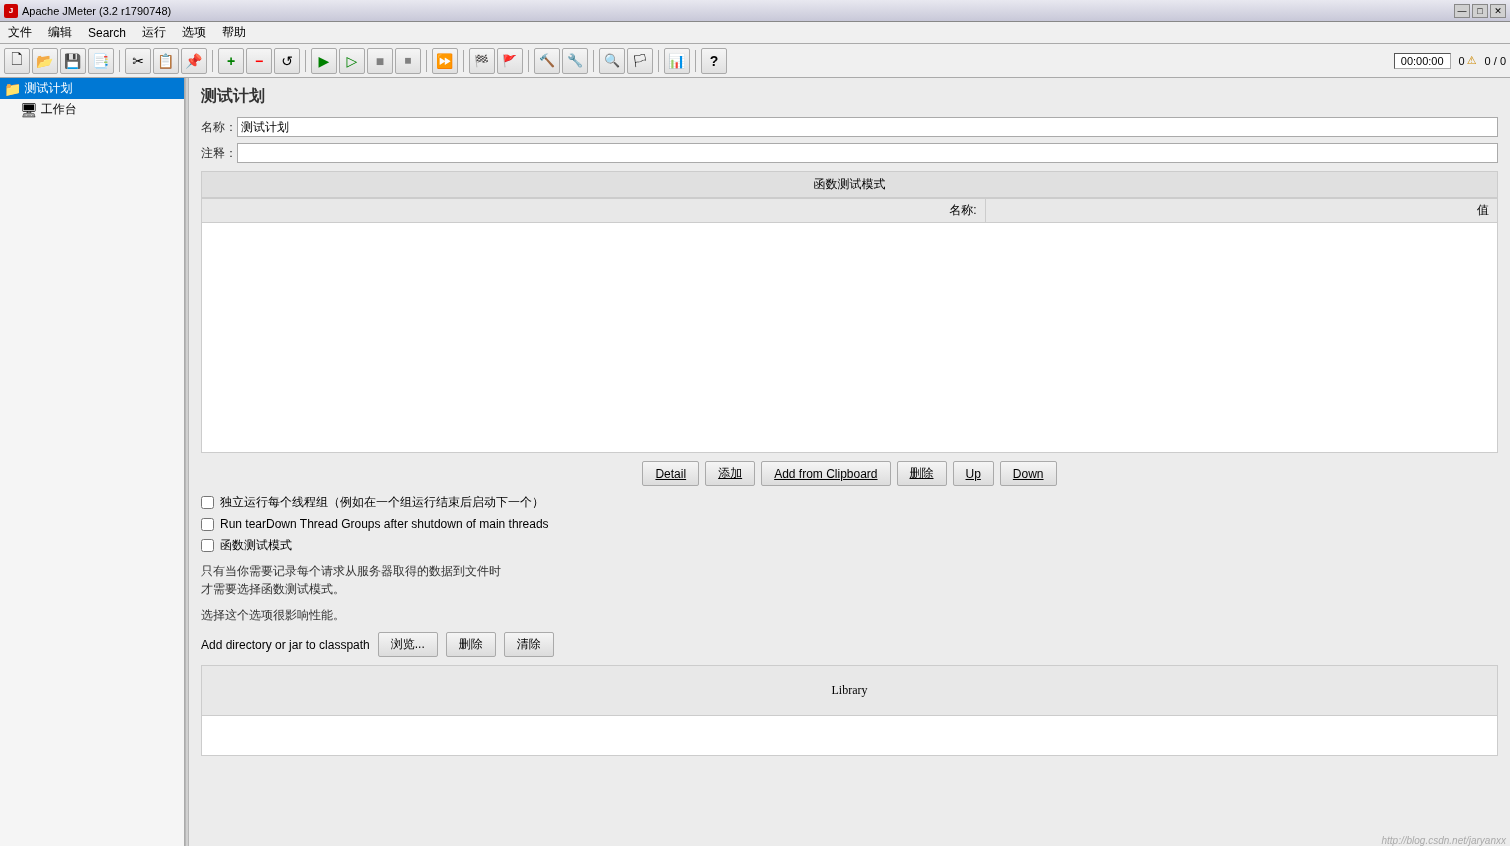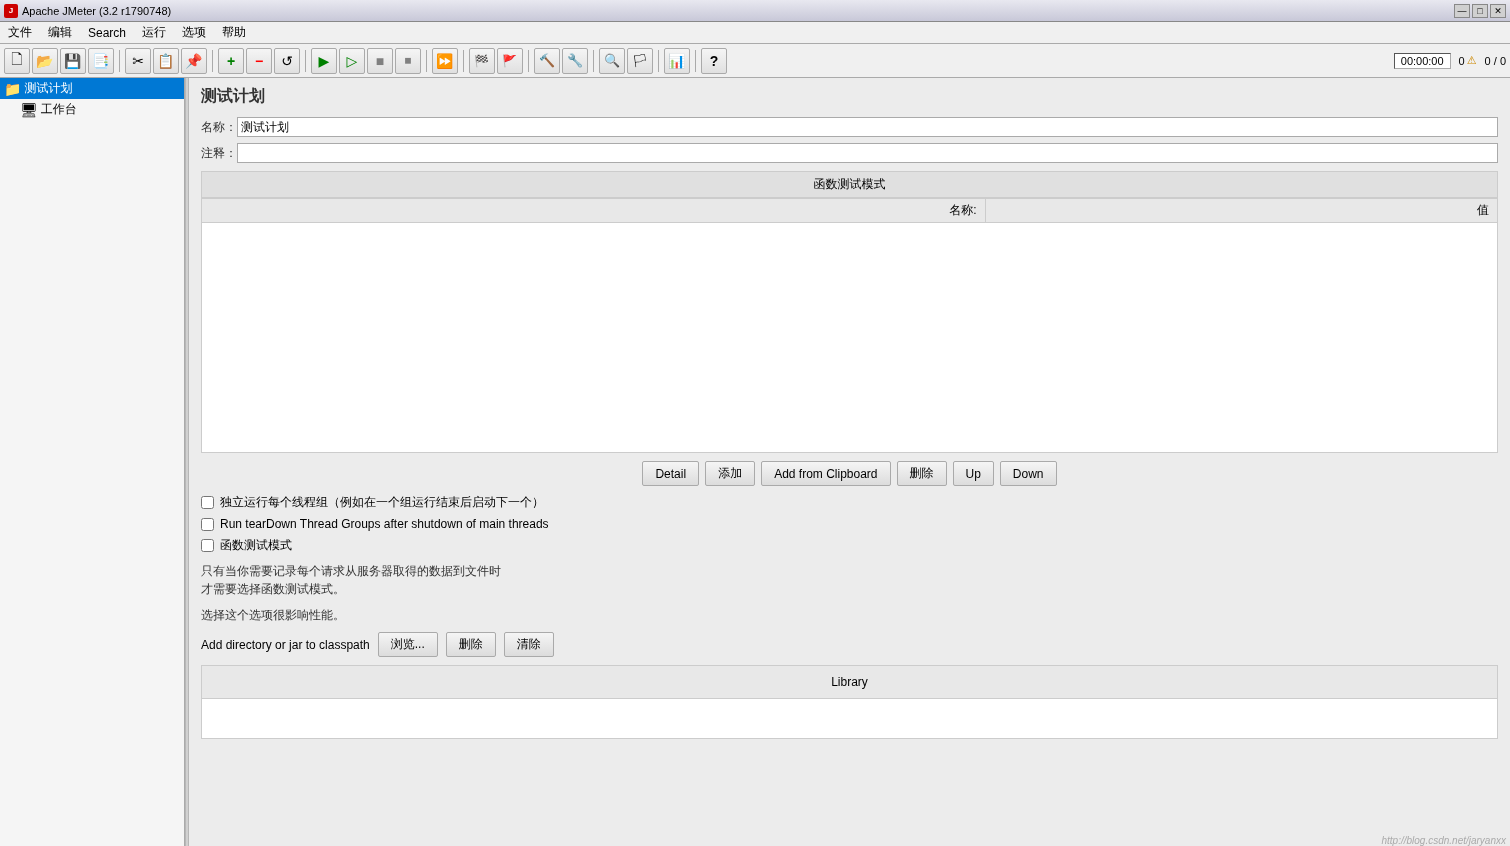--- a/index.html
+++ b/index.html
@@ -187,20 +187,21 @@
       border: 1px solid #ccc;
       border-top: none;
     }
 
     
     .btn-row {
       display: flex;
       gap: 6px;
       margin: 8px 0;
       justify-content: center;
+      text-decoration: underline;
     }
     .btn {
       padding: 3px 12px;
       border: 1px solid #aaa;
       background: linear-gradient(to bottom, #f5f5f5, #dcdcdc);
       font-size: 12px;
       cursor: pointer;
       border-radius: 2px;
     }
 
@@ -228,22 +229,23 @@
     }
     .classpath-label { font-size: 12px; }
 
     .library-section {
       margin-top: 6px;
     }
     .library-header {
       text-align: center;
       background: #e8e8e8;
       border: 1px solid #ccc;
-      padding: 9px;
-      font-size: 12px;
+      padding: 17px;
+      font-size: 12px;
+      font-family: Liberation Serif, serif;
     }
     .library-body {
       height: 40px;
       background: white;
       border: 1px solid #ccc;
       border-top: none;
     }
 
     .watermark {
       position: absolute;

